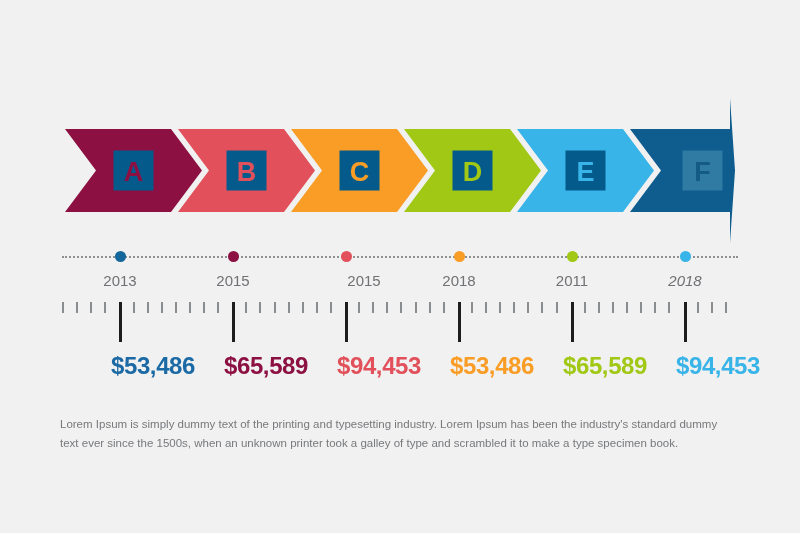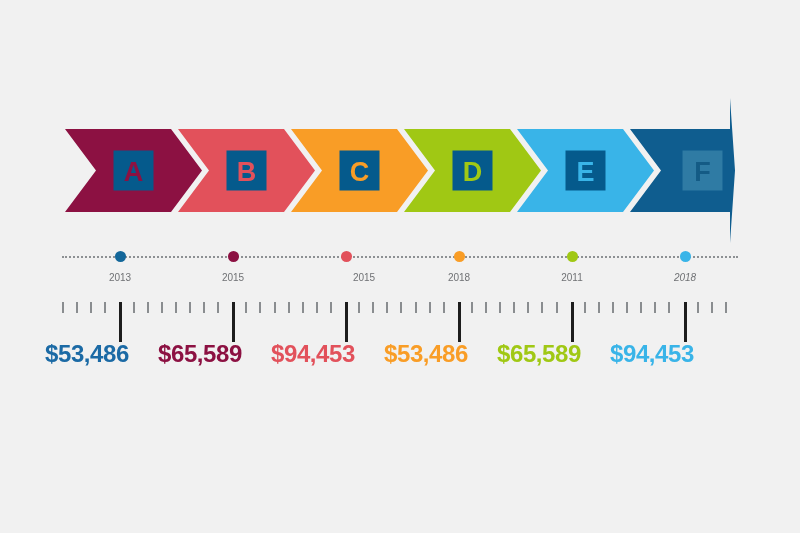--- a/index.html
+++ b/index.html
@@ -59,21 +59,21 @@
     margin-left: -5px;
   }
 
   
   .year-label {
     position: absolute;
     top: 272px;
     width: 90px;
     margin-left: -45px;
     text-align: center;
-    font-size: 10px;
+    font-size: 15px;
     color: #6f7174;
     font-family: "Liberation Sans", sans-serif;
   }
 
   
   #ruler {
     position: absolute;
     left: 62px;
     top: 302px;
     width: 676px;
@@ -91,24 +91,24 @@
     top: 302px;
     width: 3px;
     height: 40px;
     background: #1d1d1d;
     margin-left: -1px;
   }
 
   
   .value-label {
     position: absolute;
-    top: 340px;
+    top: 352px;
     width: 150px;
     margin-left: -75px;
-    text-align: left;
+    text-align: right;
     font-size: 24px;
     font-weight: bold;
     letter-spacing: -0.4px;
     font-family: "Liberation Sans", sans-serif;
   }
 
   
   #description {
     position: absolute;
     left: 60px;
@@ -226,14 +226,15 @@
 
   <div id="value-layer">
       <div class="value-label" style="left: 120px; color: rgb(27, 106, 165);">$53,486</div>
       <div class="value-label" style="left: 233px; color: rgb(140, 17, 66);">$65,589</div>
       <div class="value-label" style="left: 346px; color: rgb(226, 81, 91);">$94,453</div>
       <div class="value-label" style="left: 459px; color: rgb(249, 157, 38);">$53,486</div>
       <div class="value-label" style="left: 572px; color: rgb(160, 200, 20);">$65,589</div>
       <div class="value-label" style="left: 685px; color: rgb(57, 180, 232);">$94,453</div>
     </div>
 
+  <p id="description">Lorem Ipsum is simply dummy text of the printing and typesetting industry. Lorem Ipsum has been the industry's standard dummy text ever since the 1500s, when an unknown printer took a galley of type and scrambled it to make a type specimen book.</p>
 
 </div>
 
 </body></html>

